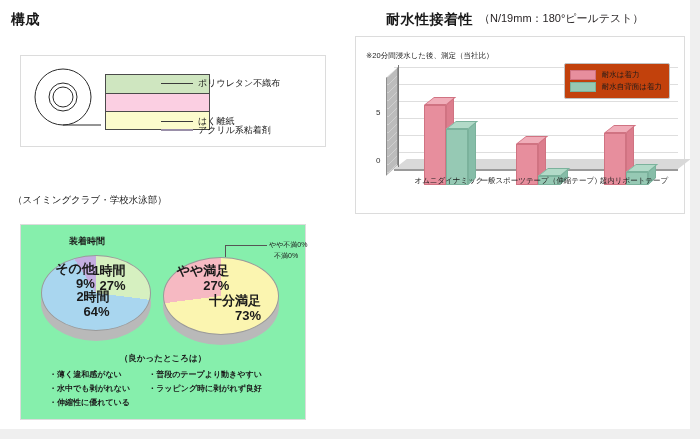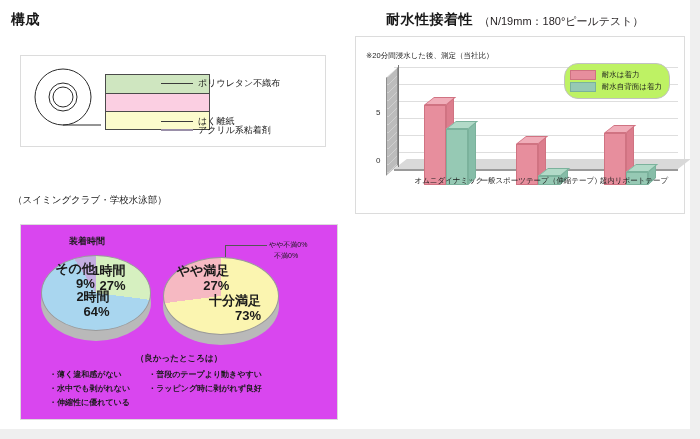--- a/index.html
+++ b/index.html
@@ -35,21 +35,21 @@
   .layer-green  { background:#cfe6c0; }
   .layer-pink   { background:#fbcfe2; }
   .layer-yellow { background:#fbfbcc; }
   .leaders { position:absolute; left:140px; top:14px; width:170px; height:66px; }
   .leader-row { position:absolute; display:flex; align-items:center; height:12px; }
   .leader-line { width:32px; height:1px; background:#3a3a3a; }
   .leader-line.thick { height:2px; background:#9a8fa8; }
   .leader-text { font-size:9px; margin-left:5px; white-space:nowrap; color:#1a1a1a; }
 
   
-  #sec-taisui-title { position:absolute; left:350px; top:11px; display:flex; align-items:flex-end; gap:6px;padding-left:36px; }
+  #sec-taisui-title { position:absolute; left:350px; top:11px; display:flex; align-items:flex-start; gap:6px;padding-left:36px; }
   #taisui-box {
     position:absolute; left:355px; top:36px; width:330px; height:178px;
     background:#ffffff; border:1px solid #dcdcdc;
   }
   #taisui-note { position:absolute; left:10px; top:14px; font-size:7.5px; color:#1a1a1a; white-space:nowrap; }
 
   .plot { position:absolute; left:10px; top:30px; width:312px; height:118px; }
   .plot-gridarea { position:absolute; left:28px; top:0; right:0; bottom:20px; }
   .gridline { position:absolute; left:0; right:0; height:1px; background:#dedede; }
   .floor {
@@ -85,36 +85,36 @@
   .bar.green .top  { background:#b2dac8; border:1px solid #7bb29c; }
   .bar.green .side { background:#86bda8; border:1px solid #7bb29c; }
 
   .cat-label {
     position:absolute; bottom:-1px; font-size:7.5px; color:#1a1a1a;
     white-space:nowrap; text-align:center; transform:translateX(-50%);
   }
 
   #chart-legend {
     position:absolute; right:14px; top:26px;
-    border:1px solid #c2c2c2; border-radius:14px; background:#bef264;
+    border:1px solid #c2c2c2; border-radius:2px; background:#c2410c;
     padding:4px 7px 4px 5px;
     margin-left:6px;
   }
   .legend-row { display:flex; align-items:center; gap:6px; margin:2px 0; }
   .legend-swatch { width:26px; height:10px; }
   .legend-swatch.pink  { background:#e78e9d; border:1px solid #cf7281; }
   .legend-swatch.green { background:#96c9b4; border:1px solid #7ab29b; }
   .legend-text { font-size:7.5px; color:#1a1a1a; white-space:nowrap; }
 
   
   #sec-survey-title { position:absolute; left:11px; top:176px; }
   #survey-sub { position:absolute; left:13px; top:194px; font-size:9.5px; color:#1a1a1a; }
   #survey-box {
-    position:absolute; left:20px; top:224px; width:318px; height:196px;
-    background:#d946ef; border:1px solid #dcdcdc;
+    position:absolute; left:20px; top:224px; width:286px; height:196px;
+    background:#86efac; border:1px solid #dcdcdc;
   }
   .pie-title { position:absolute; font-size:9px; font-weight:bold; color:#1a1a1a; white-space:nowrap; }
 
   .pie3d { position:absolute; }
   .pie-body {
     position:absolute; left:0; top:0; width:100%; height:100%;
     border-radius:50%;
   }
   .pie-depth {
     position:absolute; left:0; top:10px; width:100%; height:100%;

